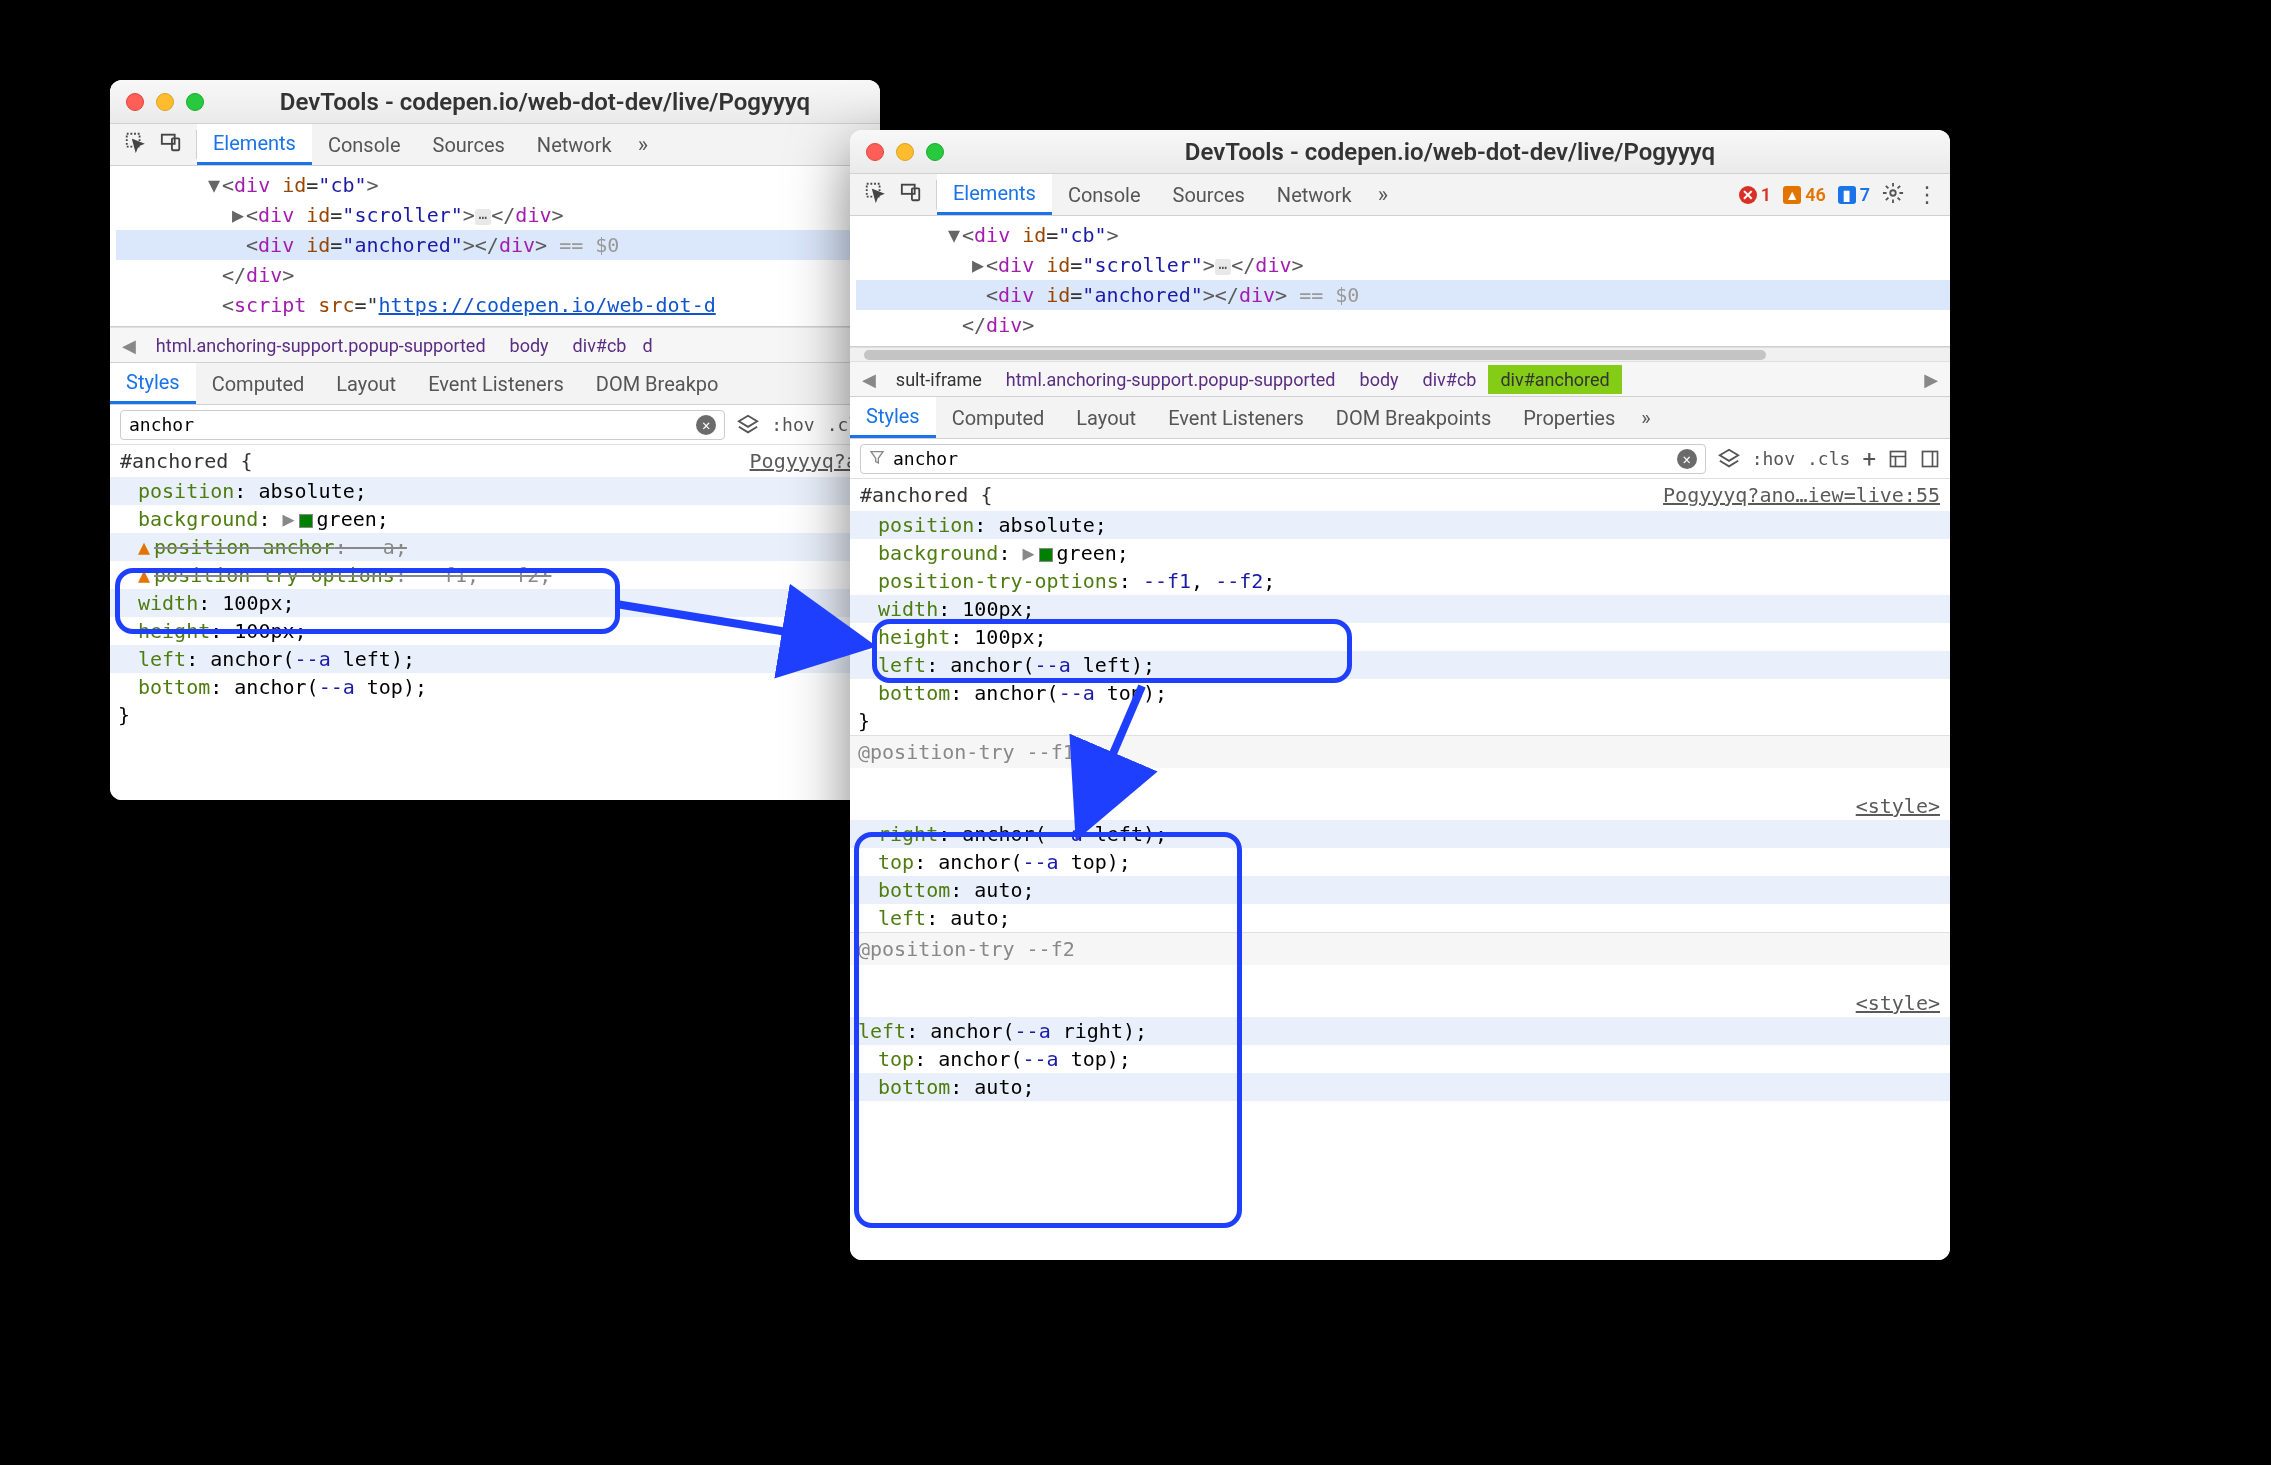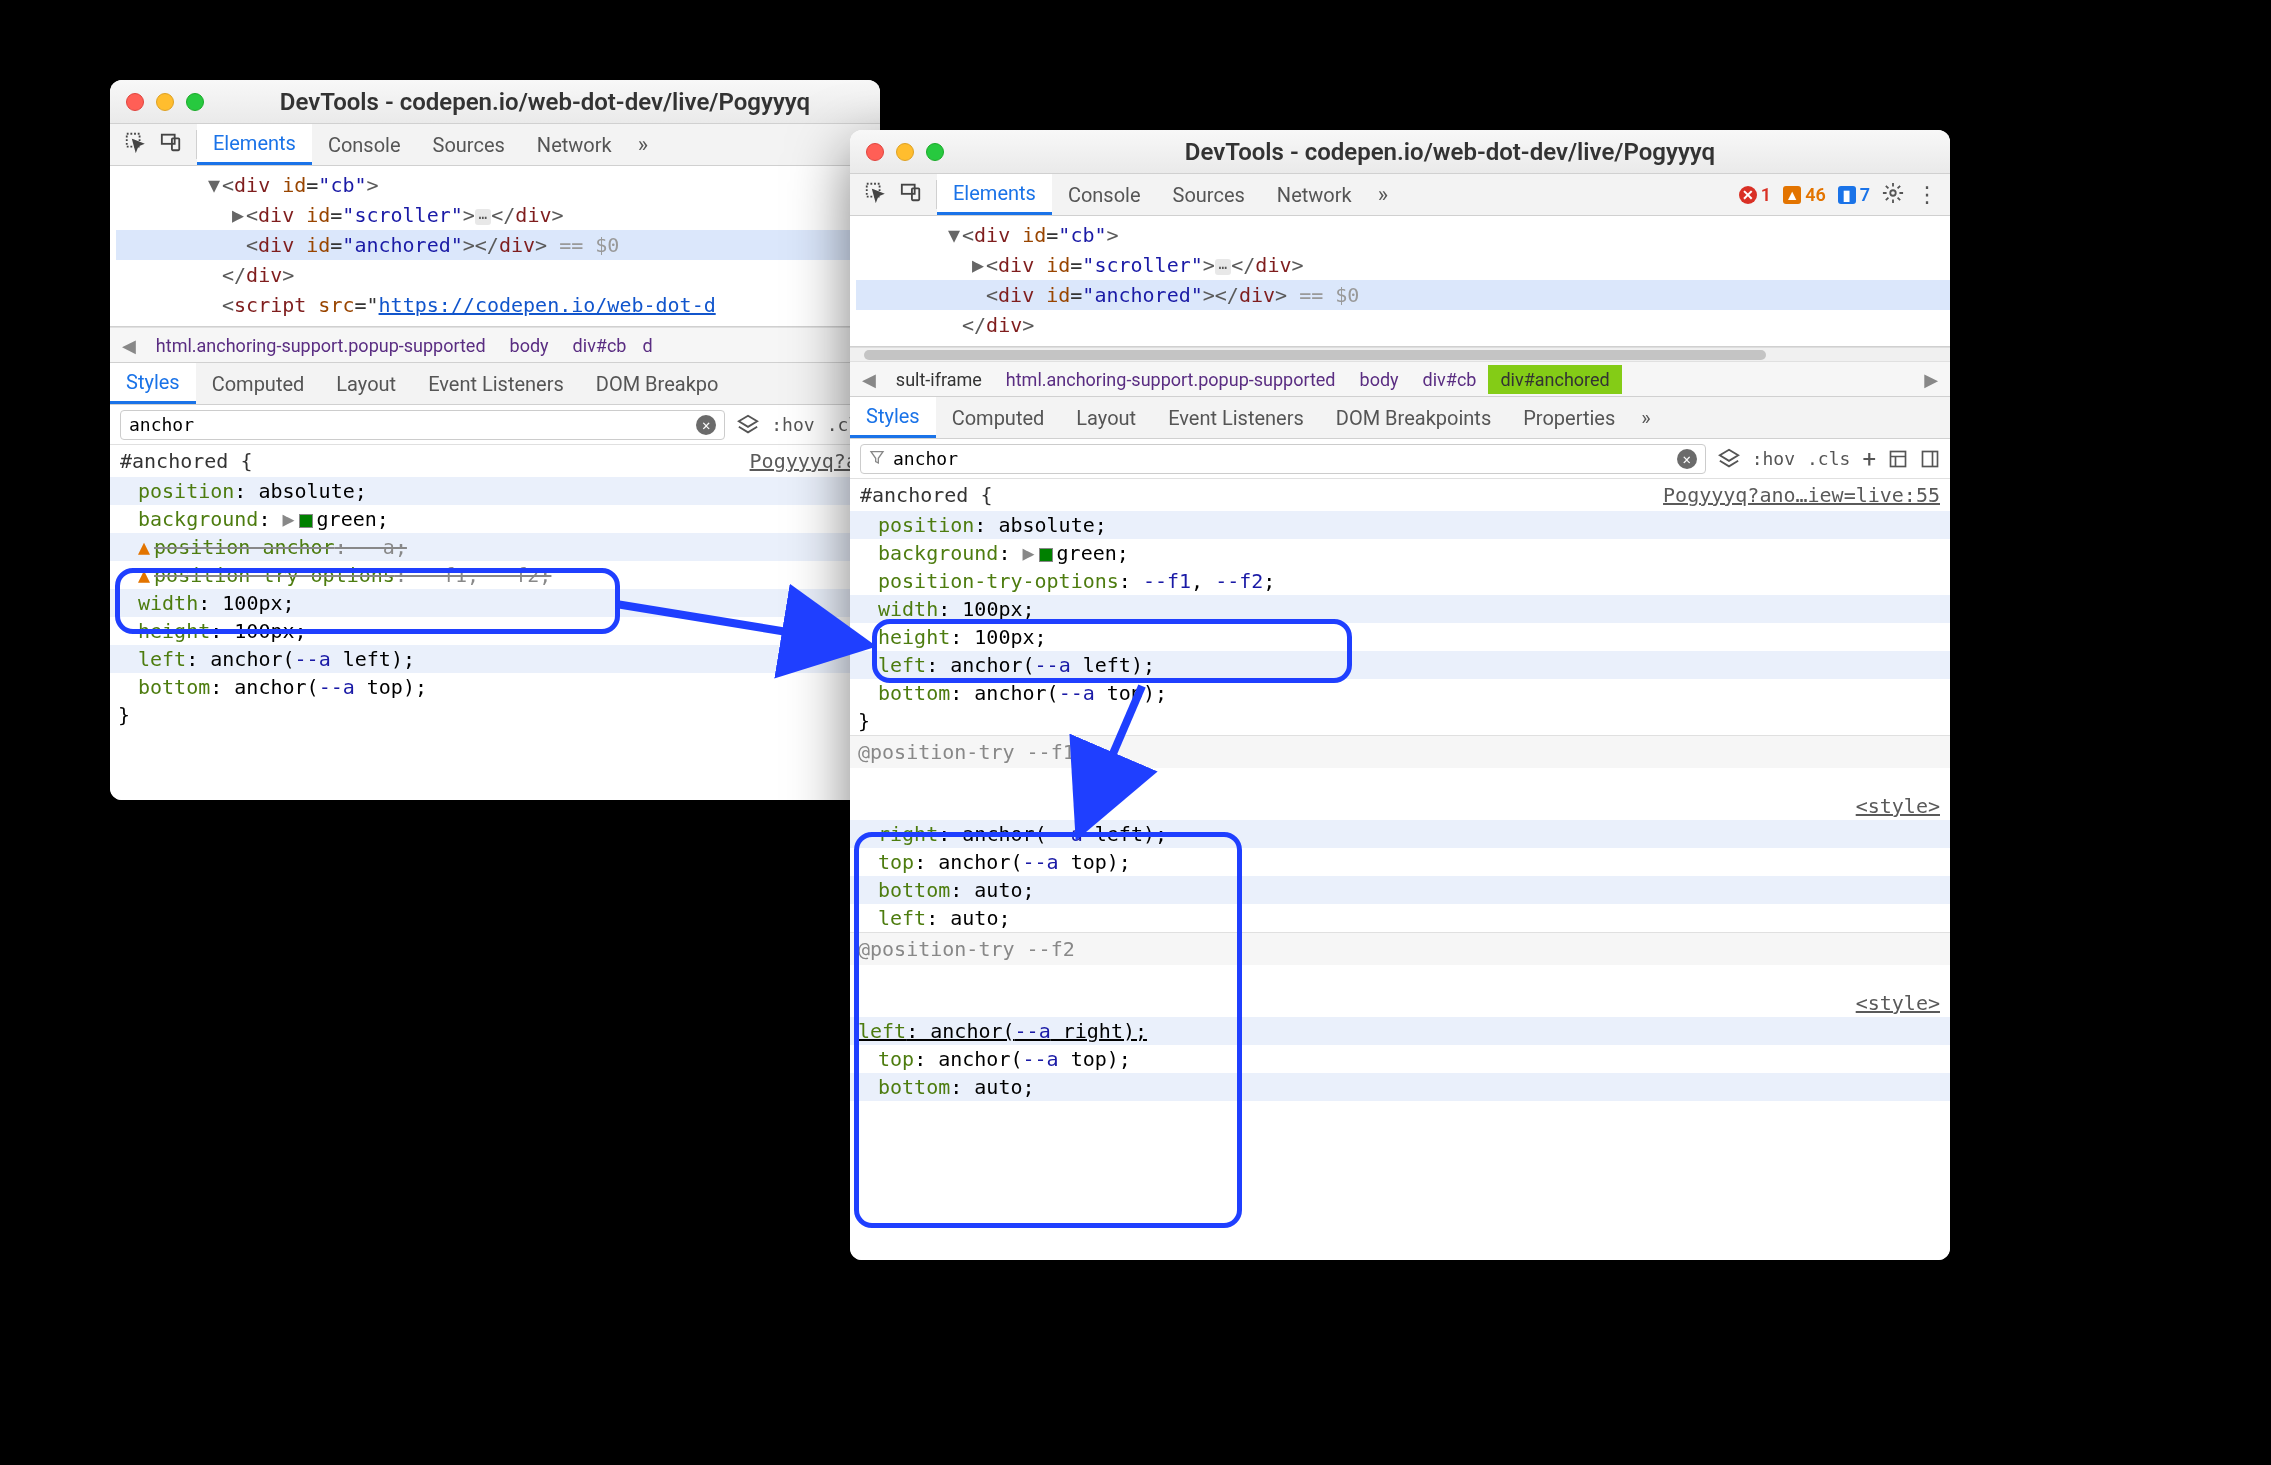--- a/index.html
+++ b/index.html
@@ -70,21 +70,21 @@
     color: #333;
     background: #fff;
     padding: 4px 0 6px 0;
     border-bottom: 1px solid #d0d0d0;
     overflow: hidden;
     white-space: nowrap;
   }
   .dom .row { padding: 1px 0; }
   .dom .row.sel { background: #dbe7fb; }
   .dom .tw { display: inline-block; width: 12px; color: #666; margin-right: 2px; }
-  .tag { color: #7f1d1d; margin-top: 20px; }
+  .tag { color: #a21caf; margin-top: 20px; }
   .attrn { color: #994500; }
   .attrv { color: #1a1aa6; }
   .txt { color: #5a5a5a; }
   .url { color: #1155cc; text-decoration: underline; }
   .dim { color: #999; }
   .ellips { background: #e8e8e8; padding: 0 4px; border-radius: 3px; color: #555; font-size: 14px; }
 
   .crumbbar {
     height: 36px;
     background: #f6f6f6;
@@ -418,21 +418,21 @@
         <div class="atrule" style="border-top: 1px solid rgb(224, 224, 224); background: rgb(246, 246, 246);">@position-try --f1</div>
         <div style="height: 24px;"></div>
         <div class="stylelink"><span class="link">&lt;style&gt;</span></div>
         <div class="srow stripe" style="padding-left: 28px;"><span class="prop">right</span>: anchor(<span class="idv">--a</span> left);</div>
         <div class="srow" style="padding-left: 28px;"><span class="prop">top</span>: anchor(<span class="idv">--a</span> top);</div>
         <div class="srow stripe" style="padding-left: 28px;"><span class="prop">bottom</span>: auto;</div>
         <div class="srow" style="padding-left: 28px;"><span class="prop">left</span>: auto;</div>
         <div class="atrule" style="border-top: 1px solid rgb(224, 224, 224); background: rgb(246, 246, 246);">@position-try --f2</div>
         <div style="height: 24px;"></div>
         <div class="stylelink"><span class="link">&lt;style&gt;</span></div>
-        <div class="srow stripe" style=" text-decoration: underline;"><span class="prop">left</span>: anchor(<span class="idv">--a</span> right);</div>
+        <div class="srow stripe" style=""><span class="prop">left</span>: anchor(<span class="idv">--a</span> right);</div>
         <div class="srow" style="padding-left: 28px;"><span class="prop">top</span>: anchor(<span class="idv">--a</span> top);</div>
         <div class="srow stripe" style="padding-left: 28px;"><span class="prop">bottom</span>: auto;</div>
       </div>
   </div>
 </div>
 
 <div class="hlbox" style="left:115px; top:568px; width:505px; height:66px;"></div>
 <div class="hlbox" style="left:872px; top:619px; width:480px; height:64px;"></div>
 <div class="hlbox" style="left:854px; top:832px; width:388px; height:396px;"></div>
 

